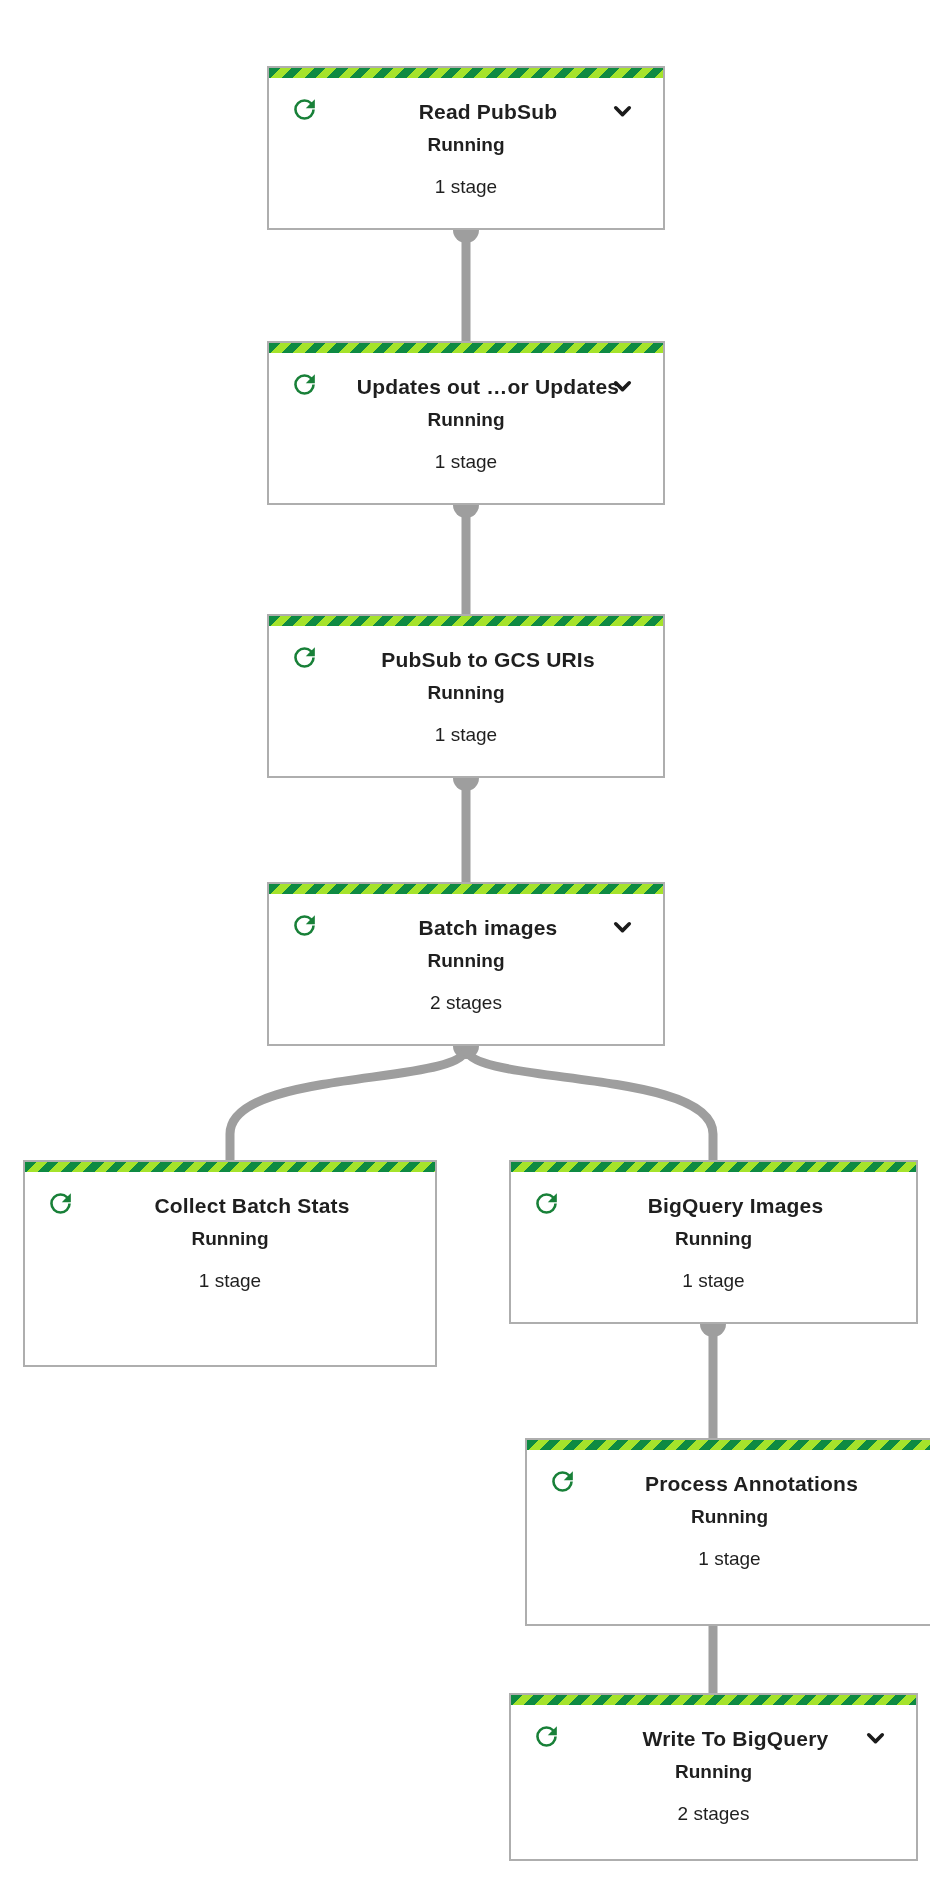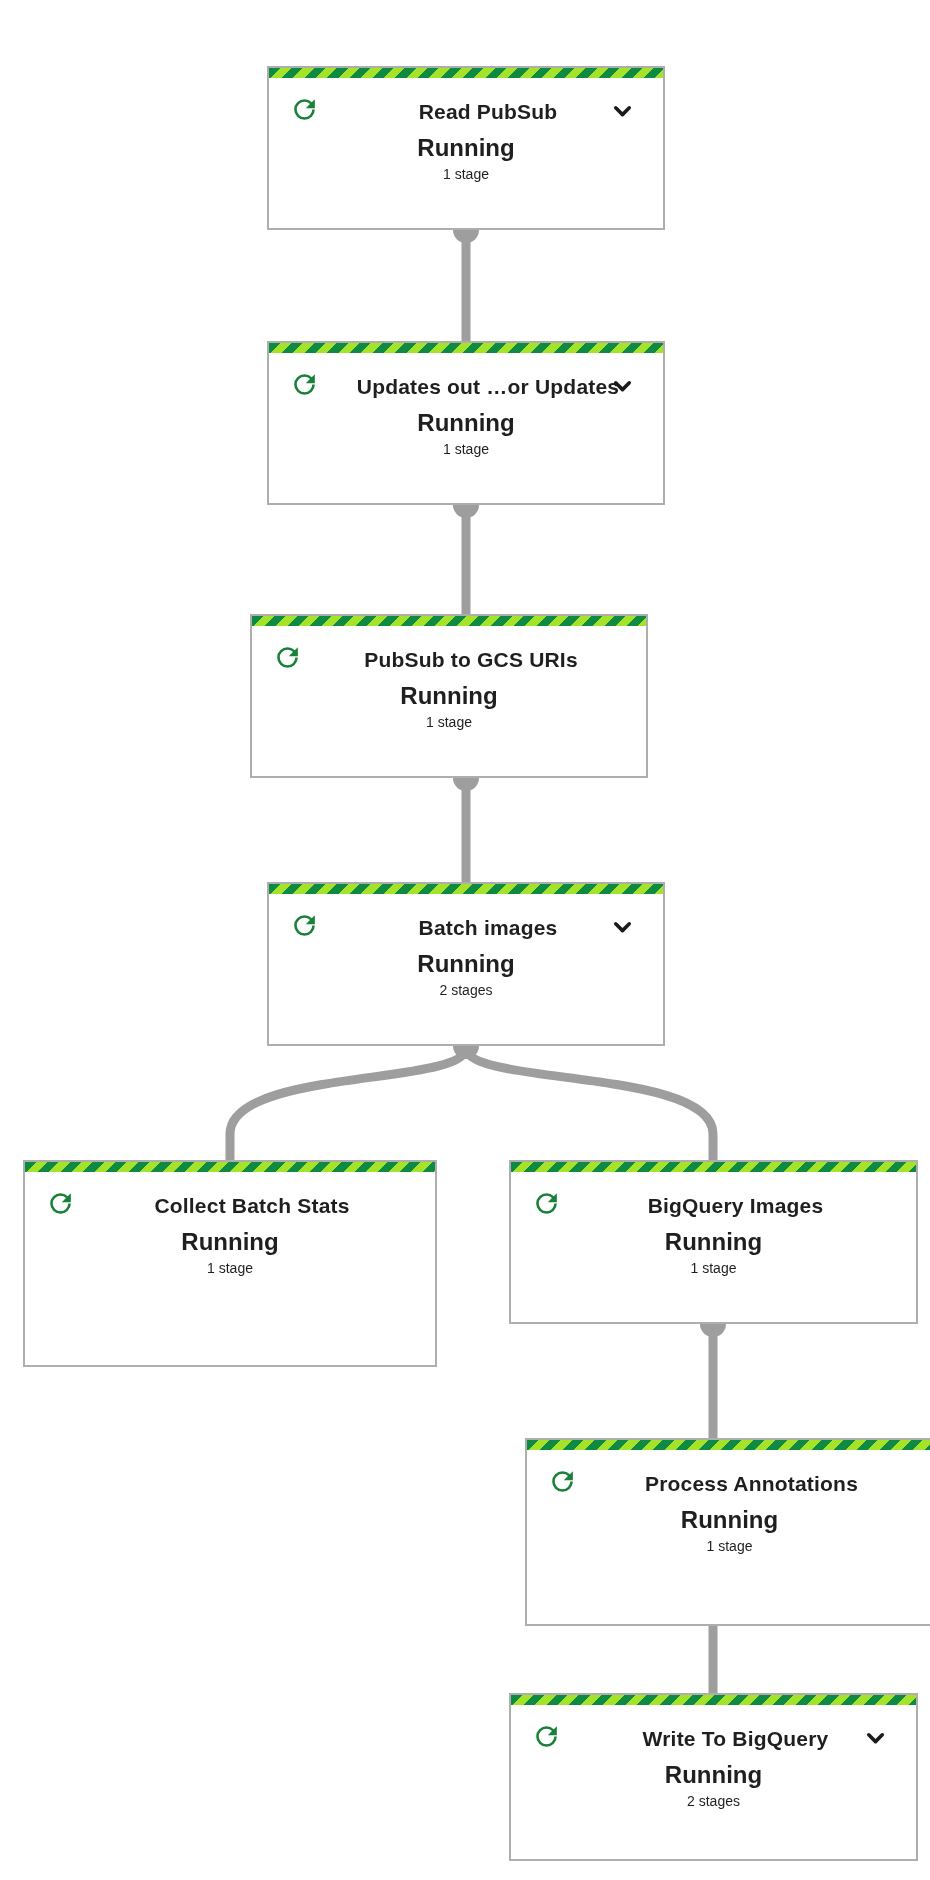--- a/index.html
+++ b/index.html
@@ -27,22 +27,22 @@
     background:repeating-linear-gradient(135deg,var(--stripe_dark) 0 8px,var(--stripe_light) 8px 16px);
   }
   .run-icon{position:absolute;left:20px;top:26px;width:31px;height:31px;color:var(--icon_green);}
   .run-icon svg{width:100%;height:100%;display:block;}
   .chevron{
     position:absolute;right:28px;top:31px;width:25px;height:25px;color:#1b1b1b;
     background:none;border:none;padding:0;cursor:pointer;
   }
   .chevron svg{width:100%;height:100%;display:block;}
   .title{margin-top:22px;text-align:center;font-size:21px;font-weight:700;letter-spacing:.2px;padding-left:44px;}
-  .status{margin-top:10px;text-align:center;font-size:24px;font-weight:700;}
-  .stages{margin-top:4px;text-align:center;font-size:14px;font-weight:400;}
+  .status{margin-top:10px;text-align:center;font-size:19px;font-weight:700;}
+  .stages{margin-top:20px;text-align:center;font-size:19px;font-weight:400;}
 </style>
 </head>
 <body>
 
 <div class="canvas">
 
   <svg class="edges" width="930" height="1880" viewBox="0 0 930 1880">
 
     <path class="dome" d="M453 230 a13 13 0 0 0 26 0 Z"></path>
     <path class="dome" d="M453 505 a13 13 0 0 0 26 0 Z"></path>
@@ -87,21 +87,21 @@
     <button class="chevron">
       <svg viewBox="0 0 24 24" fill="none" stroke="currentColor" stroke-width="3.4" stroke-linecap="round" stroke-linejoin="round">
           <path d="M5.5 8.5 12 15l6.5-6.5"></path>
         </svg>
     </button>
     <div class="title">Updates out …or Updates</div>
     <div class="status">Running</div>
     <div class="stages">1 stage</div>
   </div>
 
-  <div class="node" style="left:250px;top:614px;width:398px;height:164px;">
+  <div class="node" style="left:267px;top:614px;width:398px;height:164px;">
     <div class="stripe"></div>
     <span class="run-icon">
       <svg viewBox="0 0 24 24" fill="currentColor">
           <path d="M17.65 6.35A7.95 7.95 0 0 0 12 4a8 8 0 1 0 8 8h-2a6 6 0 1 1-6-6c1.66 0 3.14.69 4.22 1.78L13 11h7V4l-2.35 2.35z"></path>
         </svg>
     </span>
     <div class="title">PubSub to GCS URIs</div>
     <div class="status">Running</div>
     <div class="stages">1 stage</div>
   </div>

